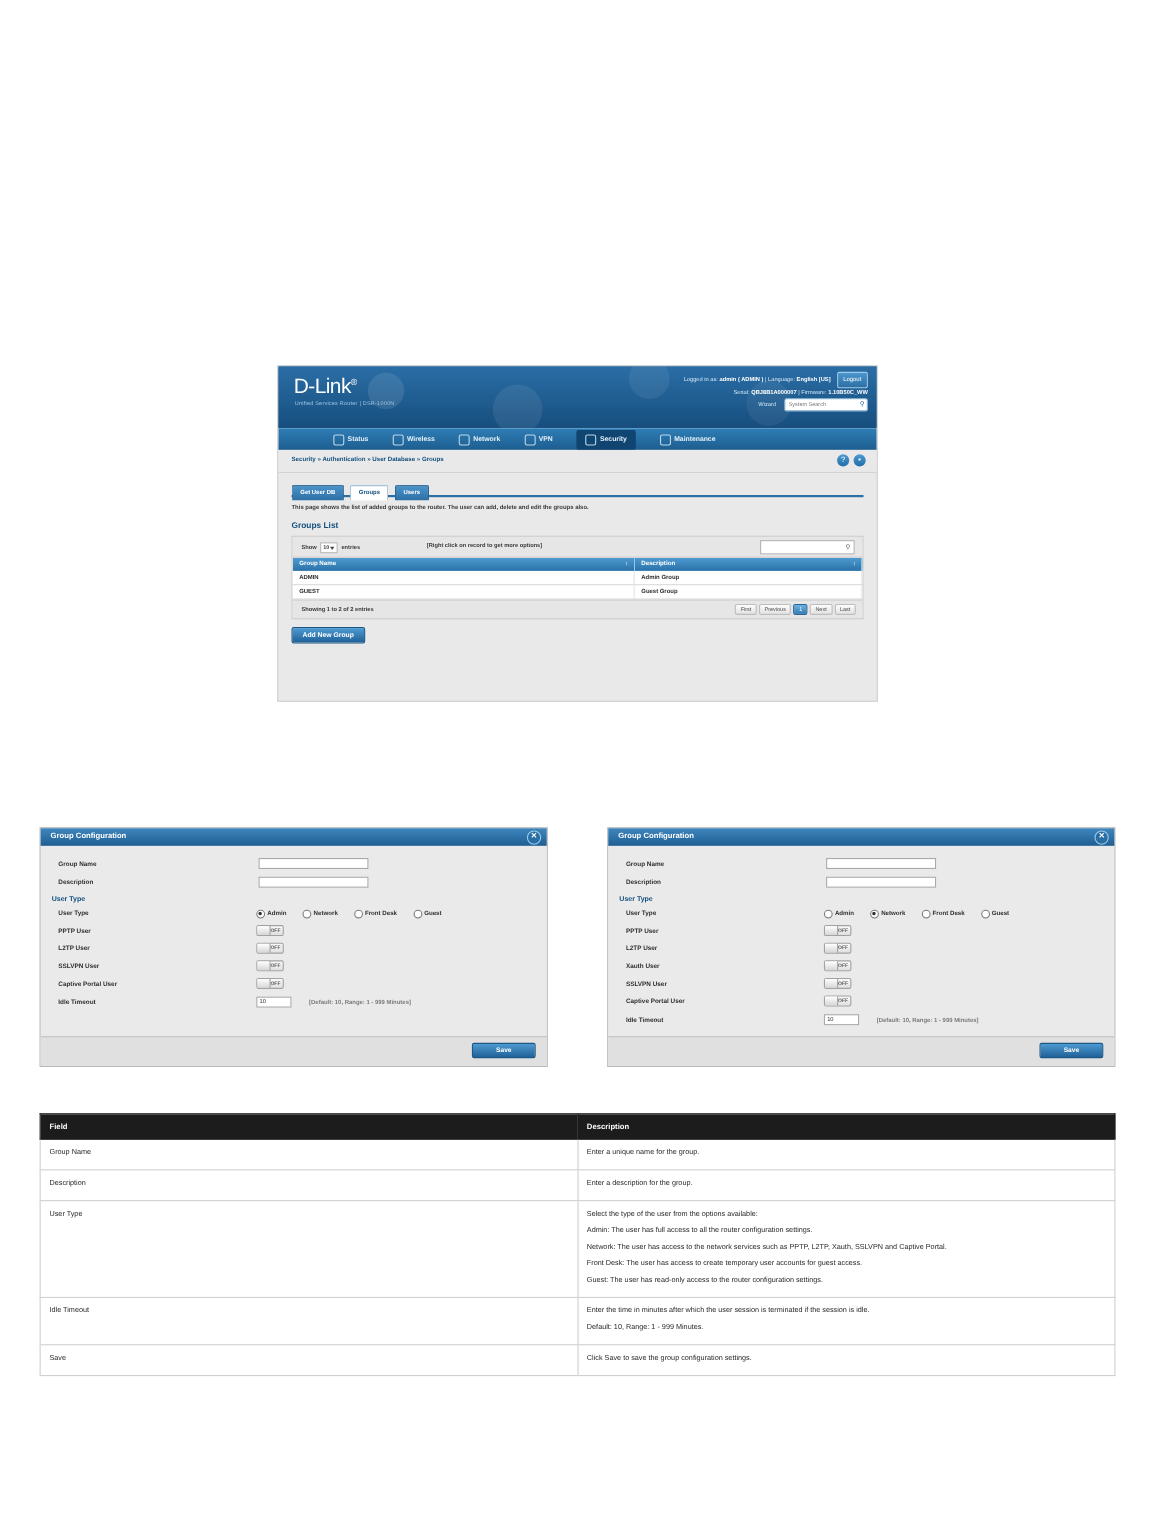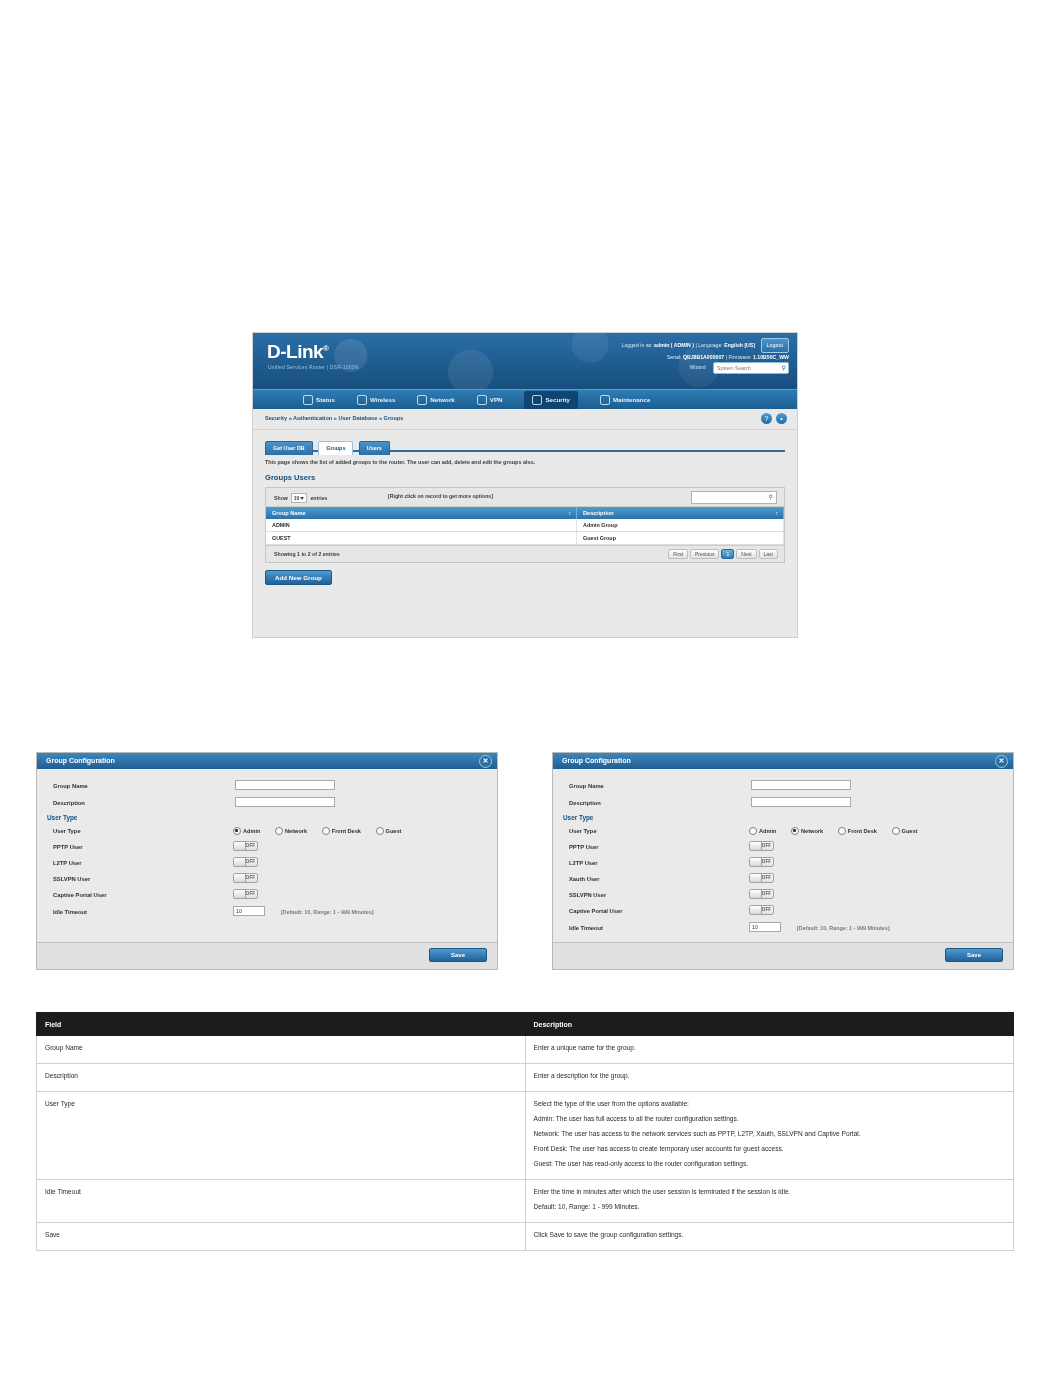--- a/index.html
+++ b/index.html
@@ -38,21 +38,21 @@
       radial-gradient(circle at 62% 20%, rgba(255,255,255,0.07) 0 18px, rgba(255,255,255,0) 19px),
       radial-gradient(circle at 82% 60%, rgba(255,255,255,0.06) 0 20px, rgba(255,255,255,0) 21px),
       linear-gradient(#2a6ea6, #174e7e);
   }
   .dlink-logo {
     position: absolute;
     left: 14px;
     top: 8px;
     color: #ffffff;
     font-size: 19px;
-    font-weight: bold;
+    font-weight: normal;
     letter-spacing: -0.5px;
   }
   .dlink-logo .tm { font-size: 8px; vertical-align: super; }
   .dlink-sub {
     position: absolute;
     left: 15px;
     top: 31px;
     color: #9fc4df;
     font-size: 5px;
     letter-spacing: 0.2px;
@@ -615,21 +615,21 @@
     </div>
 
     <div class="tabs-row">
       <span class="tab">Get User DB</span>
       <span class="tab active">Groups</span>
       <span class="tab">Users</span>
     </div>
     <div class="tabs-underline"></div>
 
     <div class="page-desc">This page shows the list of added groups to the router. The user can add, delete and edit the groups also.</div>
-    <div class="section-title">Groups Users</div>
+    <div class="section-title">Groups List</div>
 
     <div class="list-panel">
       <div class="list-toolbar">
         <div class="show-entries">
           <span>Show</span>
           <span class="mini-select">10</span>
           <span>entries</span>
         </div>
         <div class="hint-text">[Right click on record to get more options]</div>
         <div class="list-search">

